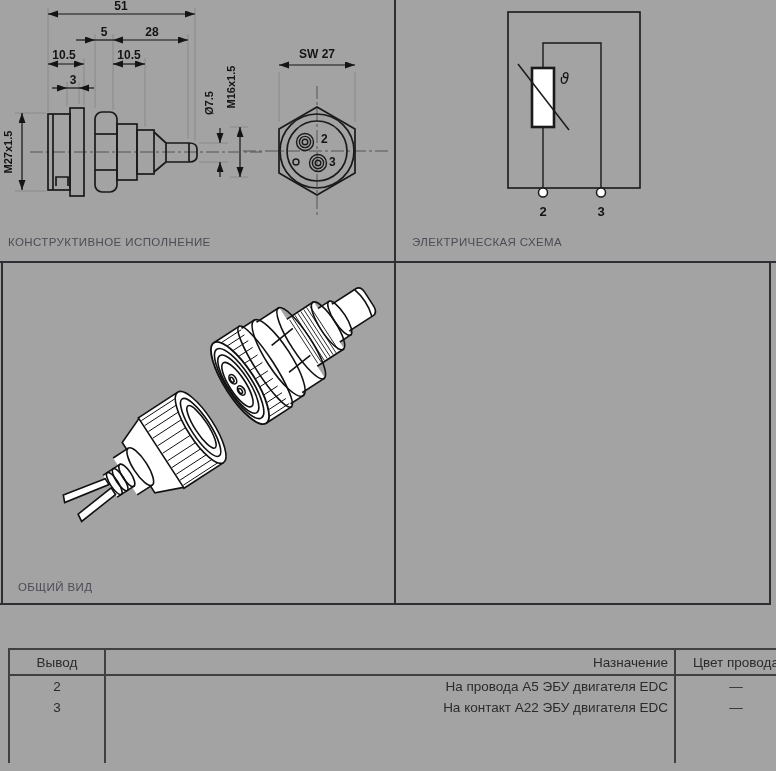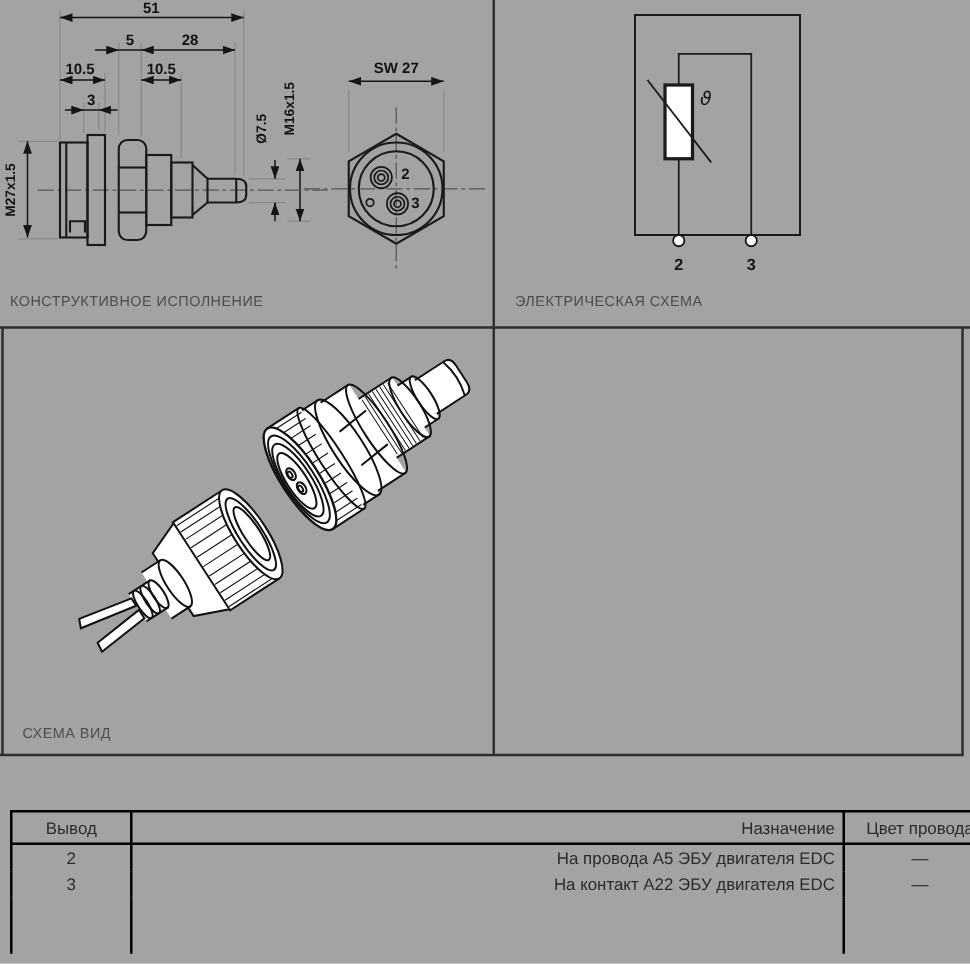--- a/index.html
+++ b/index.html
@@ -10,21 +10,21 @@
   
   svg text{font-family:"Liberation Sans",sans-serif;}
   .dim{font-size:12px;font-weight:bold;fill:#141414;}
   .dim-sm{font-size:11px;font-weight:bold;fill:#141414;}
   .pinlab{font-size:12px;font-weight:bold;fill:#141414;}
   .schempin{font-size:13px;font-weight:bold;fill:#141414;}
   .theta{font-size:15px;font-style:italic;fill:#141414;font-family:"DejaVu Sans",sans-serif;}
   
   #pin-table{position:absolute;left:8px;top:648px;width:762px;height:115px;
              border-collapse:collapse;table-layout:fixed;color:#2b2b2b;}
-  #pin-table th,#pin-table td{border:2px solid #000000;font-weight:normal;
+  #pin-table th,#pin-table td{border:2px solid #404040;font-weight:normal;
              font-size:13.5px;padding:0 6px;overflow:hidden;white-space:nowrap;}
   #pin-table th{height:24px;text-align:center;}
   #pin-table td{height:21px;}
   #pin-table .c-pin{width:82px;text-align:center;}
   #pin-table .c-purpose{width:556px;text-align:right;}
   #pin-table .c-color{width:108px;text-align:center;}
   #pin-table tr.body-row td{border-top:none;border-bottom:none;}
   #pin-table tr.filler td{border-top:none;height:auto;}
 </style>
 </head>
@@ -262,21 +262,21 @@
       <ellipse cx="-38" cy="0" rx="4" ry="13"></ellipse>
       <ellipse cx="-45" cy="0" rx="4" ry="13"></ellipse>
 
       <g>
         <path d="M-50,-9 L-94,-18 L-97,-11 L-50,-2 Z" fill="#fff"></path>
         <path d="M-50,2 L-92,6 L-93,14 L-50,10 Z" fill="#fff"></path>
       </g>
     </g>
   </svg>
 
-  <div class="section-label" style="left:18px;top:581px;">СХЕМА ВИД</div>
+  <div class="section-label" style="left:18px;top:581px;">ОБЩИЙ ВИД</div>
 
   <table id="pin-table">
     <tbody>
         <tr>
       <th class="c-pin">Вывод</th>
       <th class="c-purpose">Назначение</th>
       <th class="c-color">Цвет провода</th>
     </tr>
     <tr class="body-row">
       <td class="c-pin">2</td>

